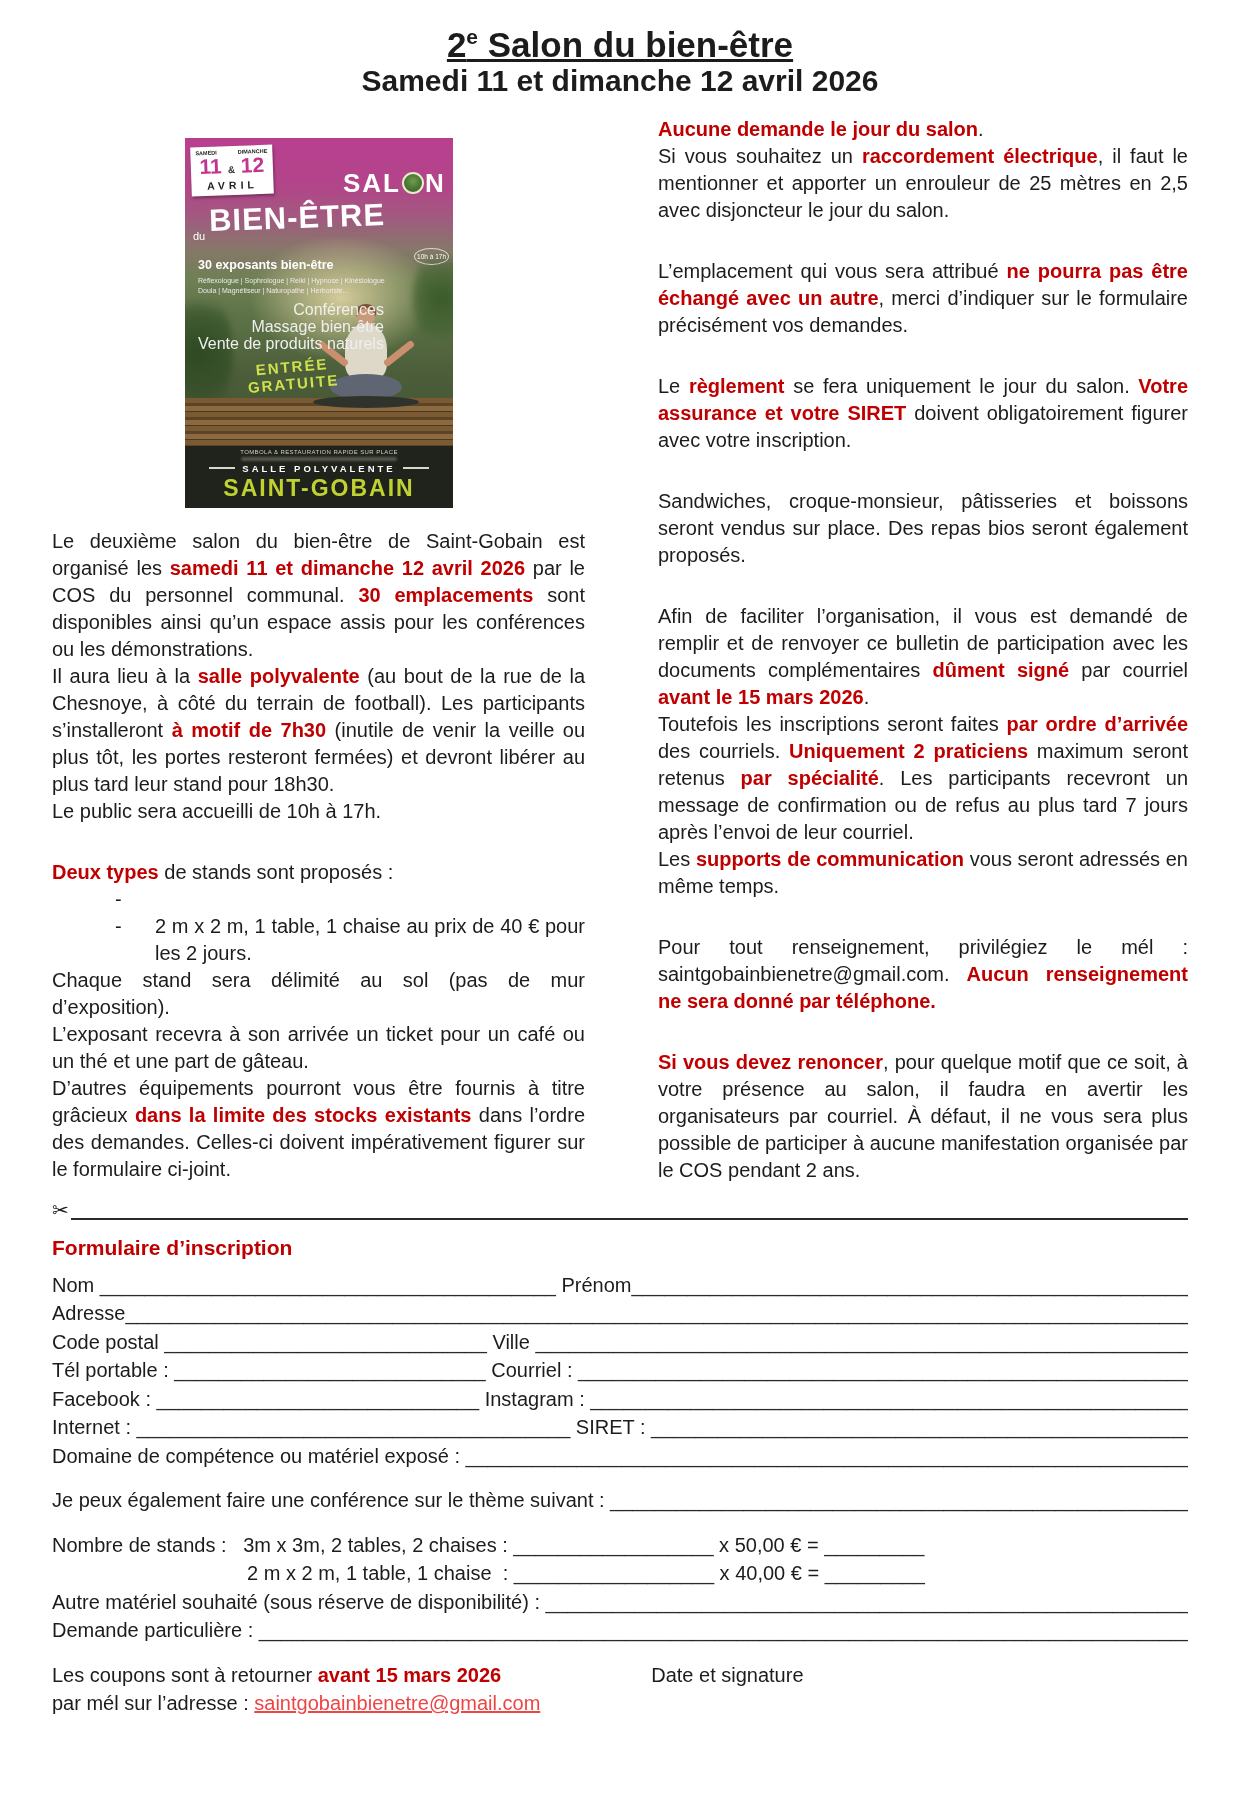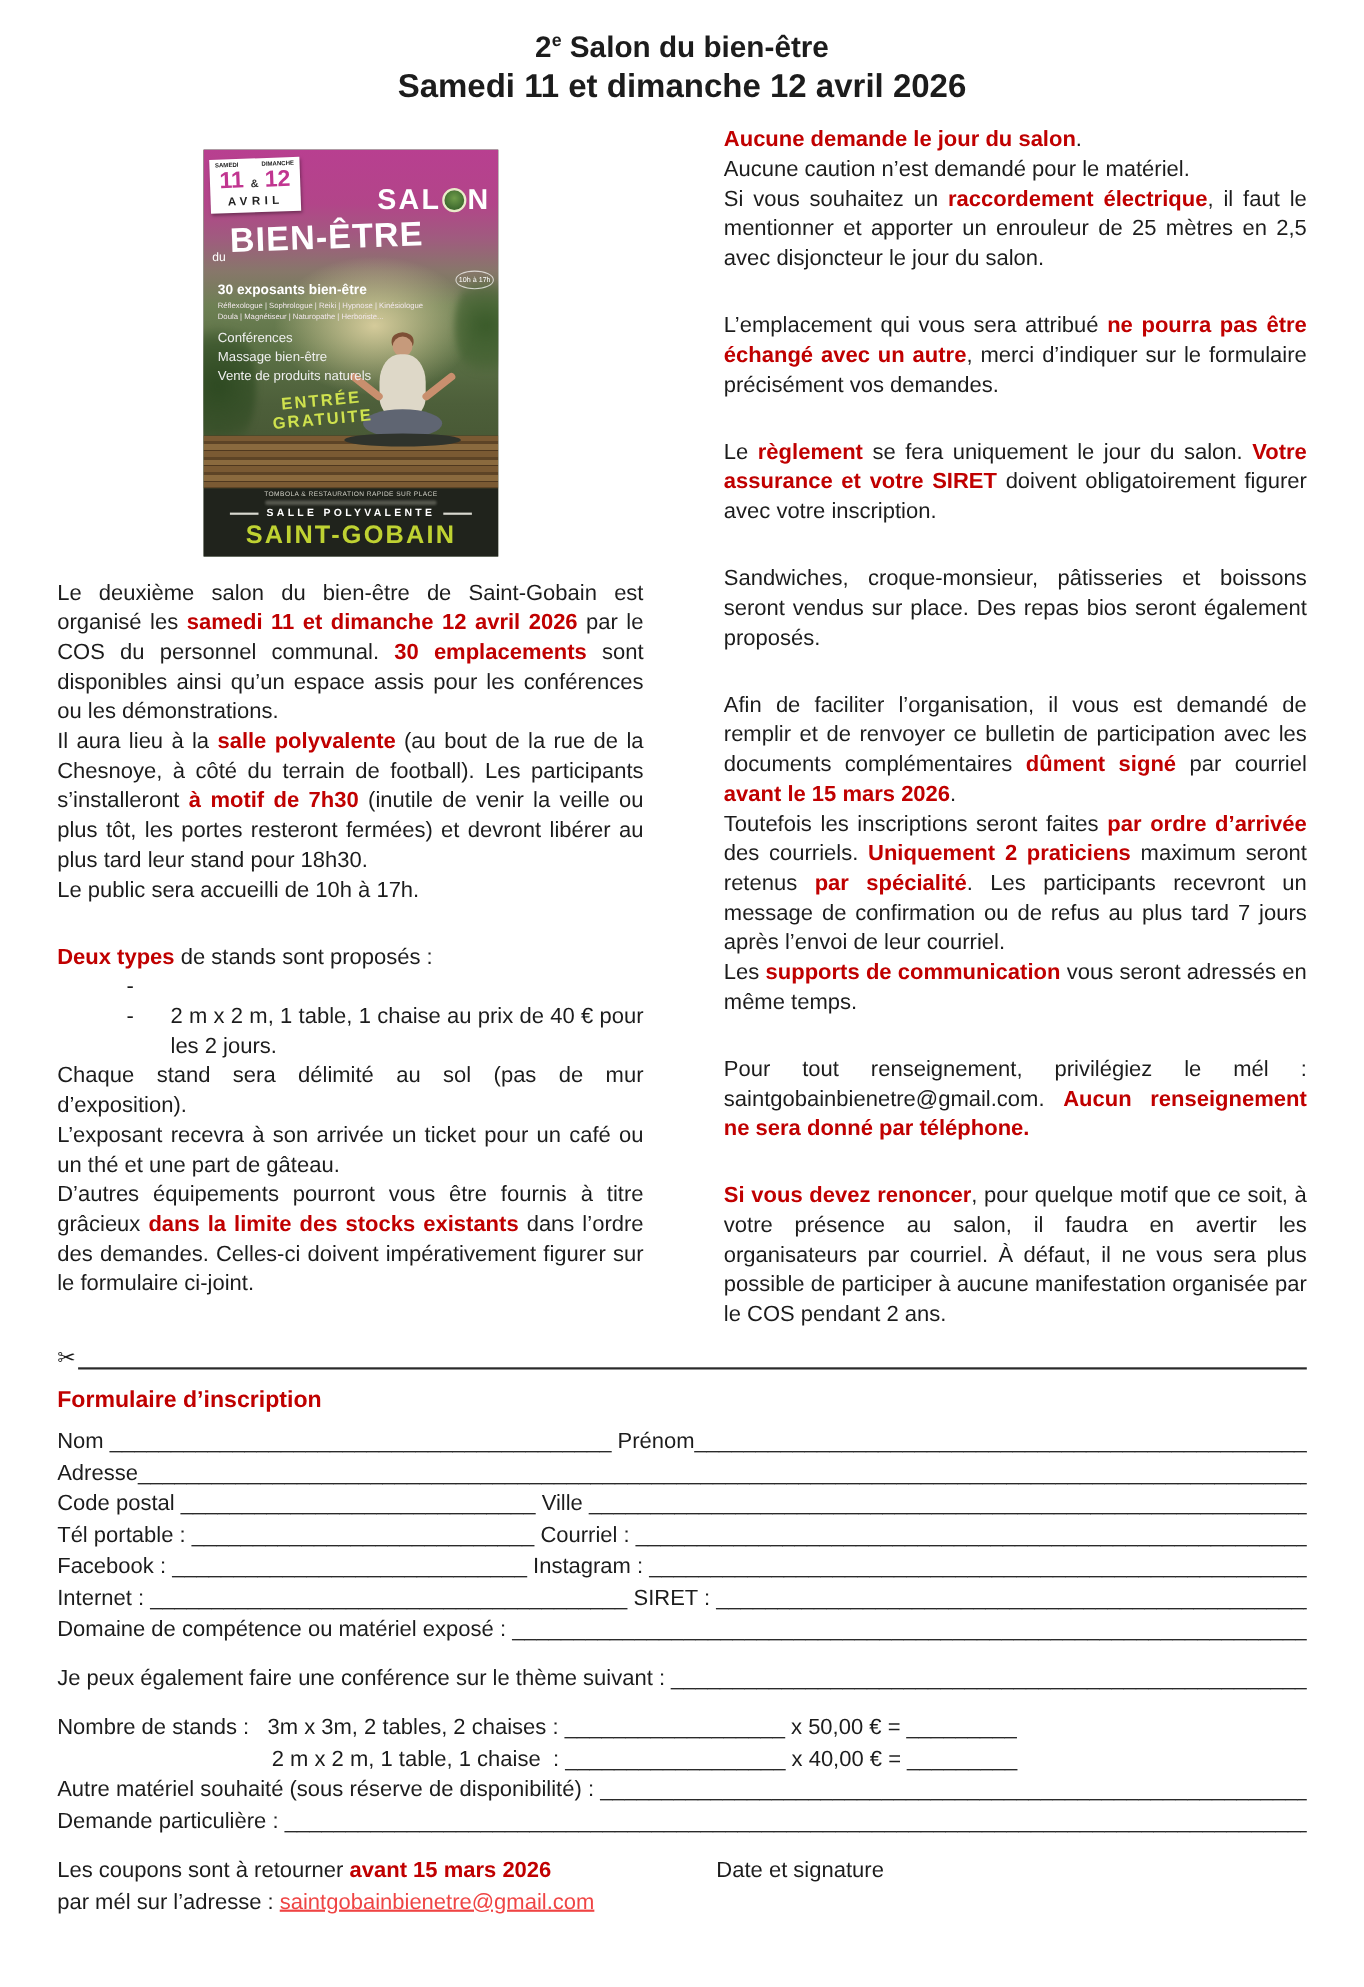--- a/index.html
+++ b/index.html
@@ -3,21 +3,21 @@
 <meta charset="utf-8">
 <style>
   * { box-sizing: border-box; }
   html,body { margin:0; padding:0; background:#ffffff; }
   .page {
     width:1240px; height:1806px; background:#fff; overflow:hidden;
     font-family:"Liberation Sans","DejaVu Sans",sans-serif;
     color:#1c1c1c; padding:20px 52px 0 52px; position:relative;
   }
   
-  .title1 { text-align:center; font-weight:bold; font-size:27px; line-height:34px; margin:0; }
+  .title1 { text-align:center; font-weight:bold; font-size:35px; line-height:34px; margin:0;text-decoration:underline; }
   .title1 sup { font-size:60%; }
   .title2 { text-align:center; font-weight:bold; font-size:30px; line-height:38px; margin:0; }
   
   .cols { display:flex; margin-top:14px; }
   .col-left  { width:533px; margin-right:73px; }
   .col-right { width:530px; padding-top:2px; }
   .para { margin:0; font-size:20px; line-height:27px; text-align:justify; }
   .gap { height:34px; }
   .bullet { display:flex; font-size:20px; line-height:27px; padding-left:63px; }
   .bullet .dash { flex:none; width:40px; }
@@ -56,21 +56,21 @@
   .p-nums { font-weight:bold; color:#c13590; font-size:21px; line-height:21px; }
   .p-nums .amp { font-size:10px; color:#333; }
   .p-month { font-size:10.5px; font-weight:bold; letter-spacing:4px; color:#222; line-height:11px; }
   .p-salon { position:absolute; left:158px; top:30px; display:flex; align-items:center; color:#fff; font-weight:bold; font-size:26px; letter-spacing:2px;justify-content:flex-end; }
   .p-crest { width:22px; height:22px; border-radius:50%; border:2px solid #e9ecc9; background:radial-gradient(circle at 50% 40%, #6f9c4a 0%, #3f6b2f 70%); margin:0 1px; }
   .p-du { position:absolute; left:8px; top:92px; color:#fff; font-size:11px; }
   .p-bien { position:absolute; left:24px; top:62px; color:#fff; font-weight:bold; font-size:31px; letter-spacing:1px; transform:rotate(-2deg); white-space:nowrap; }
   .p-hours { position:absolute; right:4px; top:110px; color:#fff; font-size:6.5px; border:1px solid rgba(255,255,255,.7); border-radius:50%; padding:4px 2px; }
   .p-expot { position:absolute; left:13px; top:120px; color:#fff; font-weight:bold; font-size:12.5px; }
   .p-expol { position:absolute; left:13px; top:138px; color:#f2e7ec; font-size:7px; line-height:10px; white-space:nowrap; }
-  .p-feats { position:absolute; left:13px; top:163px; color:#efefef; font-size:12px; line-height:17px; }
+  .p-feats { position:absolute; left:13px; top:163px; color:#efefef; font-size:16px; line-height:17px;text-align:right; }
   .p-free { position:absolute; left:62px; top:220px; color:#cfe24e; font-weight:bold; font-size:15px; line-height:17px; letter-spacing:2px; transform:rotate(-5deg); text-align:center; }
   
   .cutline { display:flex; align-items:flex-end; margin-top:10px; height:26px; }
   .scissors { font-size:20px; line-height:20px; margin-right:2px; }
   .cutrule { flex:1; border-bottom:2px solid #2a2a2a; height:18px; }
   
   .form-title { color:#c00000; font-weight:bold; font-size:21px; margin:16px 0 14px; }
   .frow { display:flex; align-items:baseline; height:28.5px; font-size:20px; white-space:pre; overflow:hidden; width:1136px; }
   .frow-gap { height:16px; }
   .blankline { color:#2a2a2a; letter-spacing:0; }
@@ -161,21 +161,20 @@
           </div>
           <p class="para"><span>Chaque stand sera délimité au sol (pas de mur d’exposition).</span></p>
           <p class="para"><span>L’exposant recevra à son arrivée un ticket pour un café ou un thé et une part de gâteau.</span></p>
           <p class="para"><span>D’autres équipements pourront vous être fournis à titre grâcieux </span><span class="red">dans la limite des stocks existants</span><span> dans l’ordre des demandes. Celles-ci doivent impérativement figurer sur le formulaire ci-joint.</span></p>
         </div>
     </div>
 
     <div class="col-right">
       <div>
           <p class="para"><span class="red">Aucune demande le jour du salon</span><span>.</span></p>
-          <p class="para"><span>Aucune caution n’est demandé pour le matériel.</span></p>
           <p class="para"><span>Si vous souhaitez un </span><span class="red">raccordement électrique</span><span>, il faut le mentionner et apporter un enrouleur de 25 mètres en 2,5 avec disjoncteur le jour du salon.</span></p>
           <div class="gap"></div>
           <p class="para"><span>L’emplacement qui vous sera attribué </span><span class="red">ne pourra pas être échangé avec un autre</span><span>, merci d’indiquer sur le formulaire précisément vos demandes.</span></p>
           <div class="gap"></div>
           <p class="para"><span>Le </span><span class="red">règlement</span><span> se fera uniquement le jour du salon. </span><span class="red">Votre assurance et votre SIRET</span><span> doivent obligatoirement figurer avec votre inscription.</span></p>
           <div class="gap"></div>
           <p class="para"><span>Sandwiches, croque-monsieur, pâtisseries et boissons seront vendus sur place. Des repas bios seront également proposés.</span></p>
           <div class="gap"></div>
           <p class="para"><span>Afin de faciliter l’organisation, il vous est demandé de remplir et de renvoyer ce bulletin de participation avec les documents complémentaires </span><span class="red">dûment signé</span><span> par courriel </span><span class="red">avant le 15 mars 2026</span><span>.</span></p>
           <p class="para"><span>Toutefois les inscriptions seront faites </span><span class="red">par ordre d’arrivée</span><span> des courriels. </span><span class="red">Uniquement 2 praticiens</span><span> maximum seront retenus </span><span class="red">par spécialité</span><span>. Les participants recevront un message de confirmation ou de refus au plus tard 7 jours après l’envoi de leur courriel.</span></p>

